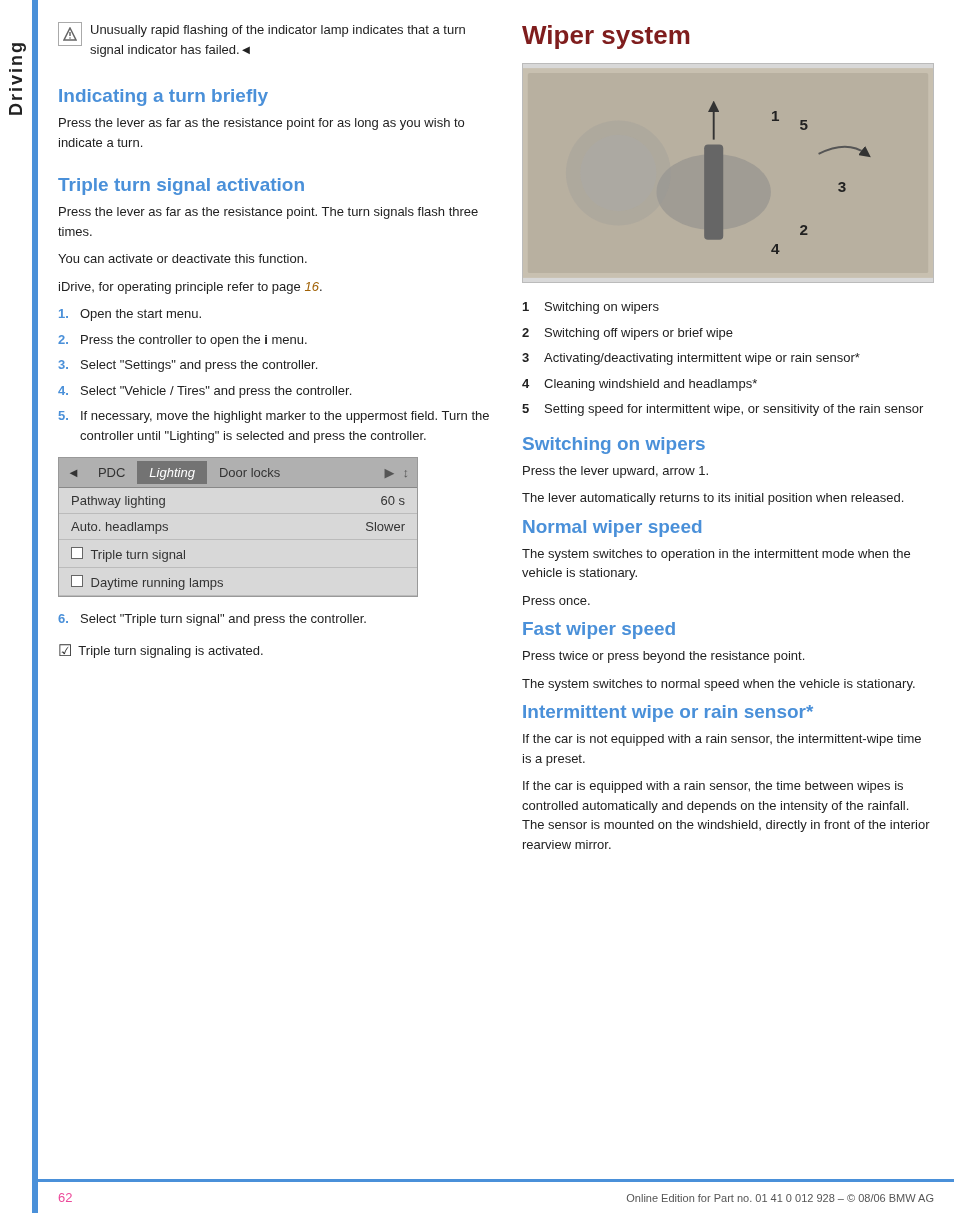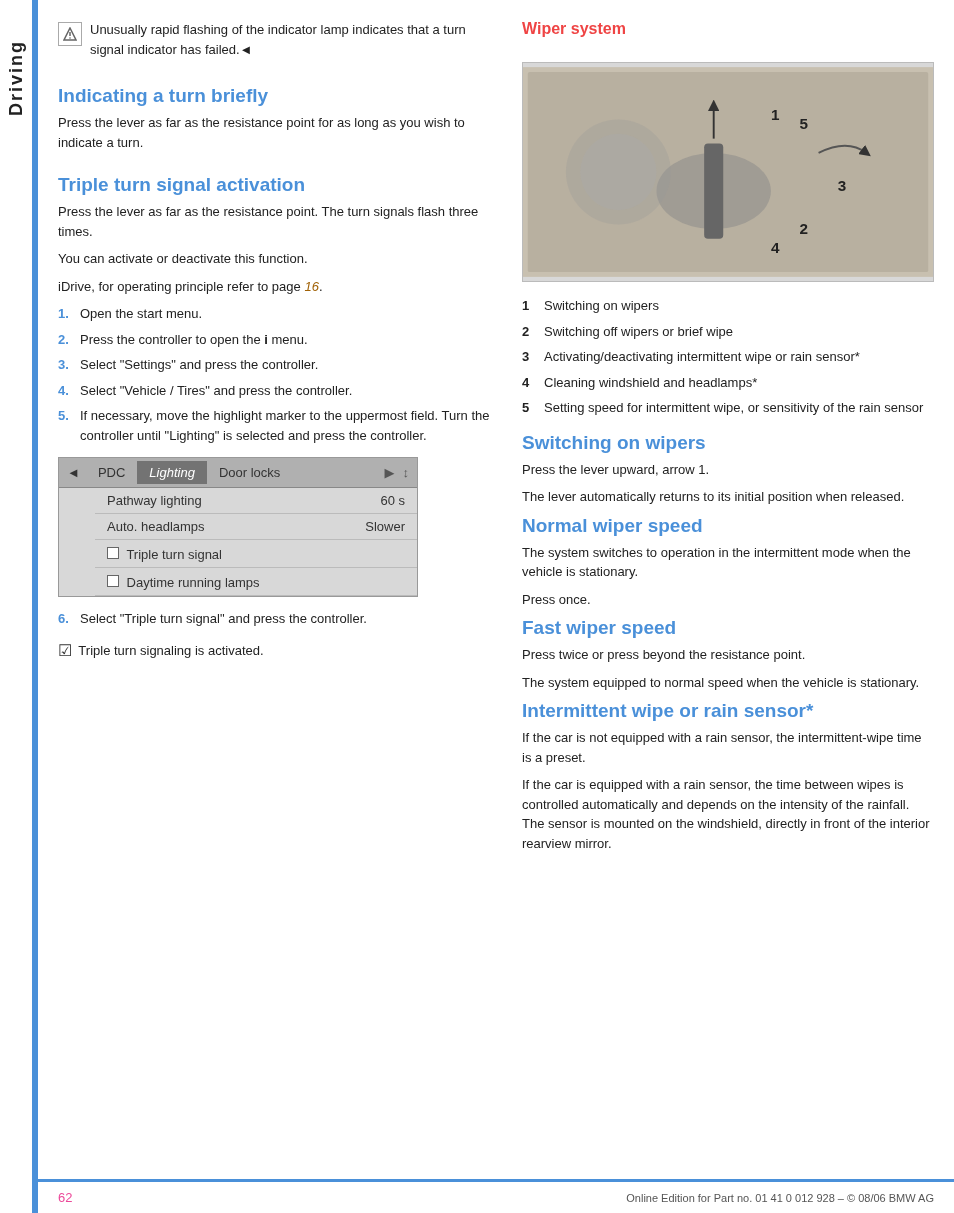--- a/index.html
+++ b/index.html
@@ -155,21 +155,20 @@
     }
     .idrive-nav-right {
       margin-left: auto;
       display: flex;
       gap: 8px;
       color: #555;
       font-size: 13px;
     }
     .idrive-rows {
       background: #d8d8d8;
-      padding-left: 36px;
     }
     .idrive-row {
       display: flex;
       justify-content: space-between;
       padding: 5px 12px;
       font-size: 13px;
       border-bottom: 1px solid #bbb;
       color: #333;
       background: #d8d8d8;
     }
@@ -362,21 +361,21 @@
 
         <div class="result-row">
           <span class="checkmark-icon">☑</span>
           <span class="result-text">Triple turn signaling is activated.</span>
         </div>
 
       </div>
 
       <div class="right-col">
 
-        <h2 style="font-size:16px;font-weight:bold;color:#ef4444;margin-bottom:24px;">Wiper system</h2>
+        <h2 style="font-size:26px;font-weight:bold;color:#7f1d1d;margin-bottom:12px;">Wiper system</h2>
 
         <div class="wiper-diagram">
           <svg width="100%" height="100%" viewBox="0 0 430 220">
 
             <rect width="430" height="220" fill="#c8c0b0"></rect>
 
             <rect x="5" y="5" width="420" height="210" fill="#b8b0a0" rx="2"></rect>
 
             <ellipse cx="200" cy="130" rx="60" ry="40" fill="#888" opacity="0.5"></ellipse>
             <rect x="190" y="80" width="20" height="100" fill="#666" rx="4"></rect>
@@ -431,21 +430,21 @@
         <div class="section-heading">Switching on wipers</div>
         <p class="section-text">Press the lever upward, arrow 1.</p>
         <p class="section-text">The lever automatically returns to its initial position when released.</p>
 
         <div class="section-heading">Normal wiper speed</div>
         <p class="section-text">The system switches to operation in the intermittent mode when the vehicle is stationary.</p>
         <p class="section-text">Press once.</p>
 
         <div class="section-heading">Fast wiper speed</div>
         <p class="section-text">Press twice or press beyond the resistance point.</p>
-        <p class="section-text">The system equipped to normal speed when the vehicle is stationary.</p>
+        <p class="section-text">The system switches to normal speed when the vehicle is stationary.</p>
 
         <div class="section-heading">Intermittent wipe or rain sensor*</div>
         <p class="section-text">If the car is not equipped with a rain sensor, the intermittent-wipe time is a preset.</p>
         <p class="section-text">If the car is equipped with a rain sensor, the time between wipes is controlled automatically and depends on the intensity of the rainfall. The sensor is mounted on the windshield, directly in front of the interior rearview mirror.</p>
 
       </div>
     </div>
 
     <div class="footer">
       <span class="footer-page">62</span>

